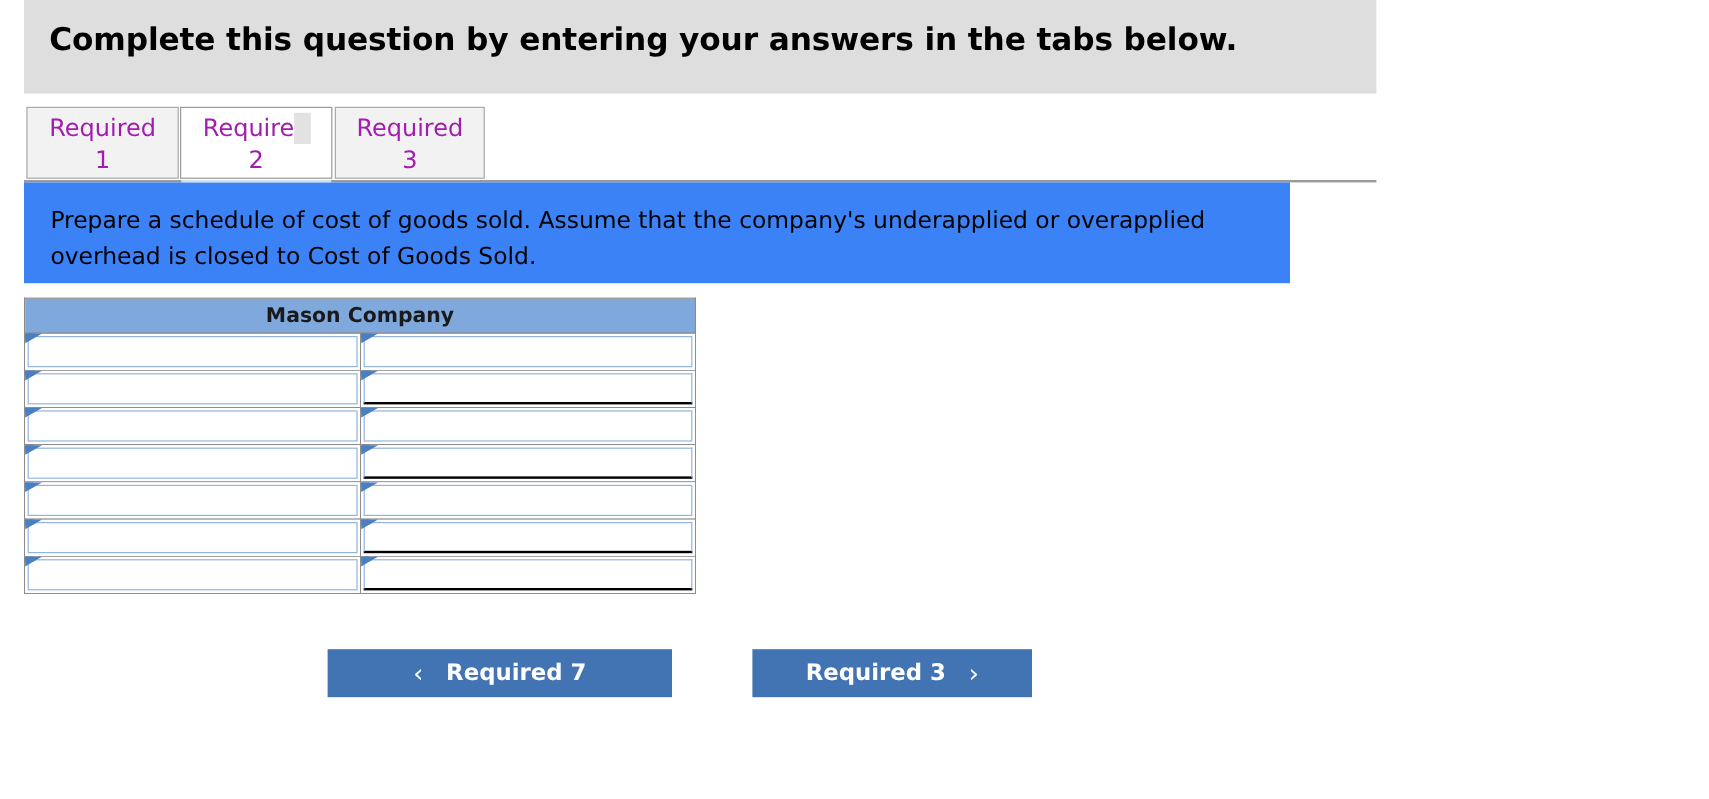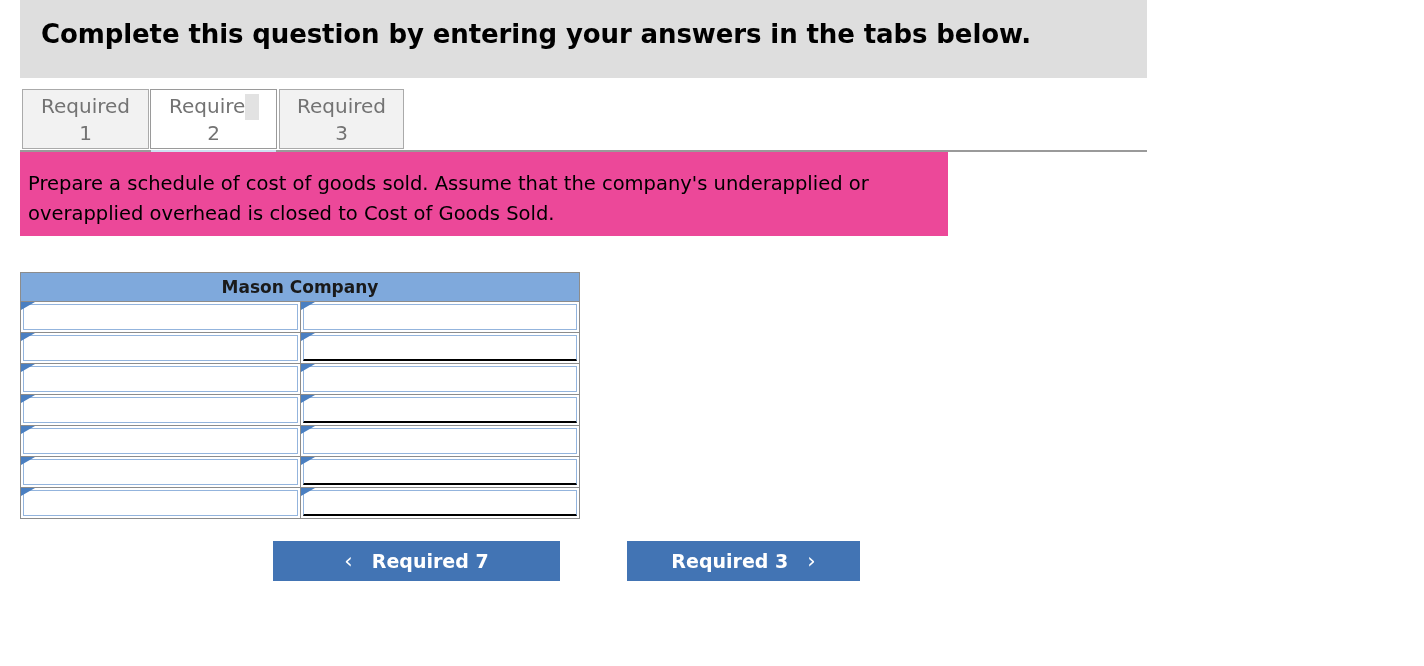--- a/index.html
+++ b/index.html
@@ -48,21 +48,21 @@
     position: absolute;
     top: 0;
     height: 60px;
     box-sizing: border-box;
     border: 1px solid #aaaaaa;
     background: #f2f2f2;
     text-align: center;
     font-size: 20px;
     line-height: 27px;
     padding-top: 3px;
-    color: #737373;
+    color: #a21caf;
     cursor: pointer;
     white-space: nowrap;
   }
   .tab.active {
     background: #ffffff;
     border-color: #9a9a9a;
     z-index: 4;
   }
   .tab-line1 { display: block; }
   .tab-line2 { display: block; }
@@ -89,41 +89,40 @@
     height: 2px;
     background: #cfe0f2;
     z-index: 6;
   }
 
   
   #instruction-panel {
     position: absolute;
     left: 20px;
     top: 152px;
-    width: 928px;
+    width: 1055px;
     height: 84px;
-    background: #ec4899;
+    background: #3b82f6;
     box-sizing: border-box;
-    padding: 17px 20px 0 8px;
+    padding: 17px 20px 0 22px;
   }
   #instruction-panel .instruction-text {
     font-size: 19.5px;
     line-height: 30px;
     max-width: 1045px;
   }
 
   
   #worksheet {
     position: absolute;
     left: 20px;
     top: 248px;
     width: 560px;
     border-collapse: collapse;
     table-layout: fixed;
-    margin-top: 24px;
   }
   #worksheet td {
     padding: 0;
     margin: 0;
   }
   .ws-title {
     background: #7fa9dc;
     border: 1px solid #8c8c8c;
     height: 28px;
     text-align: center;

